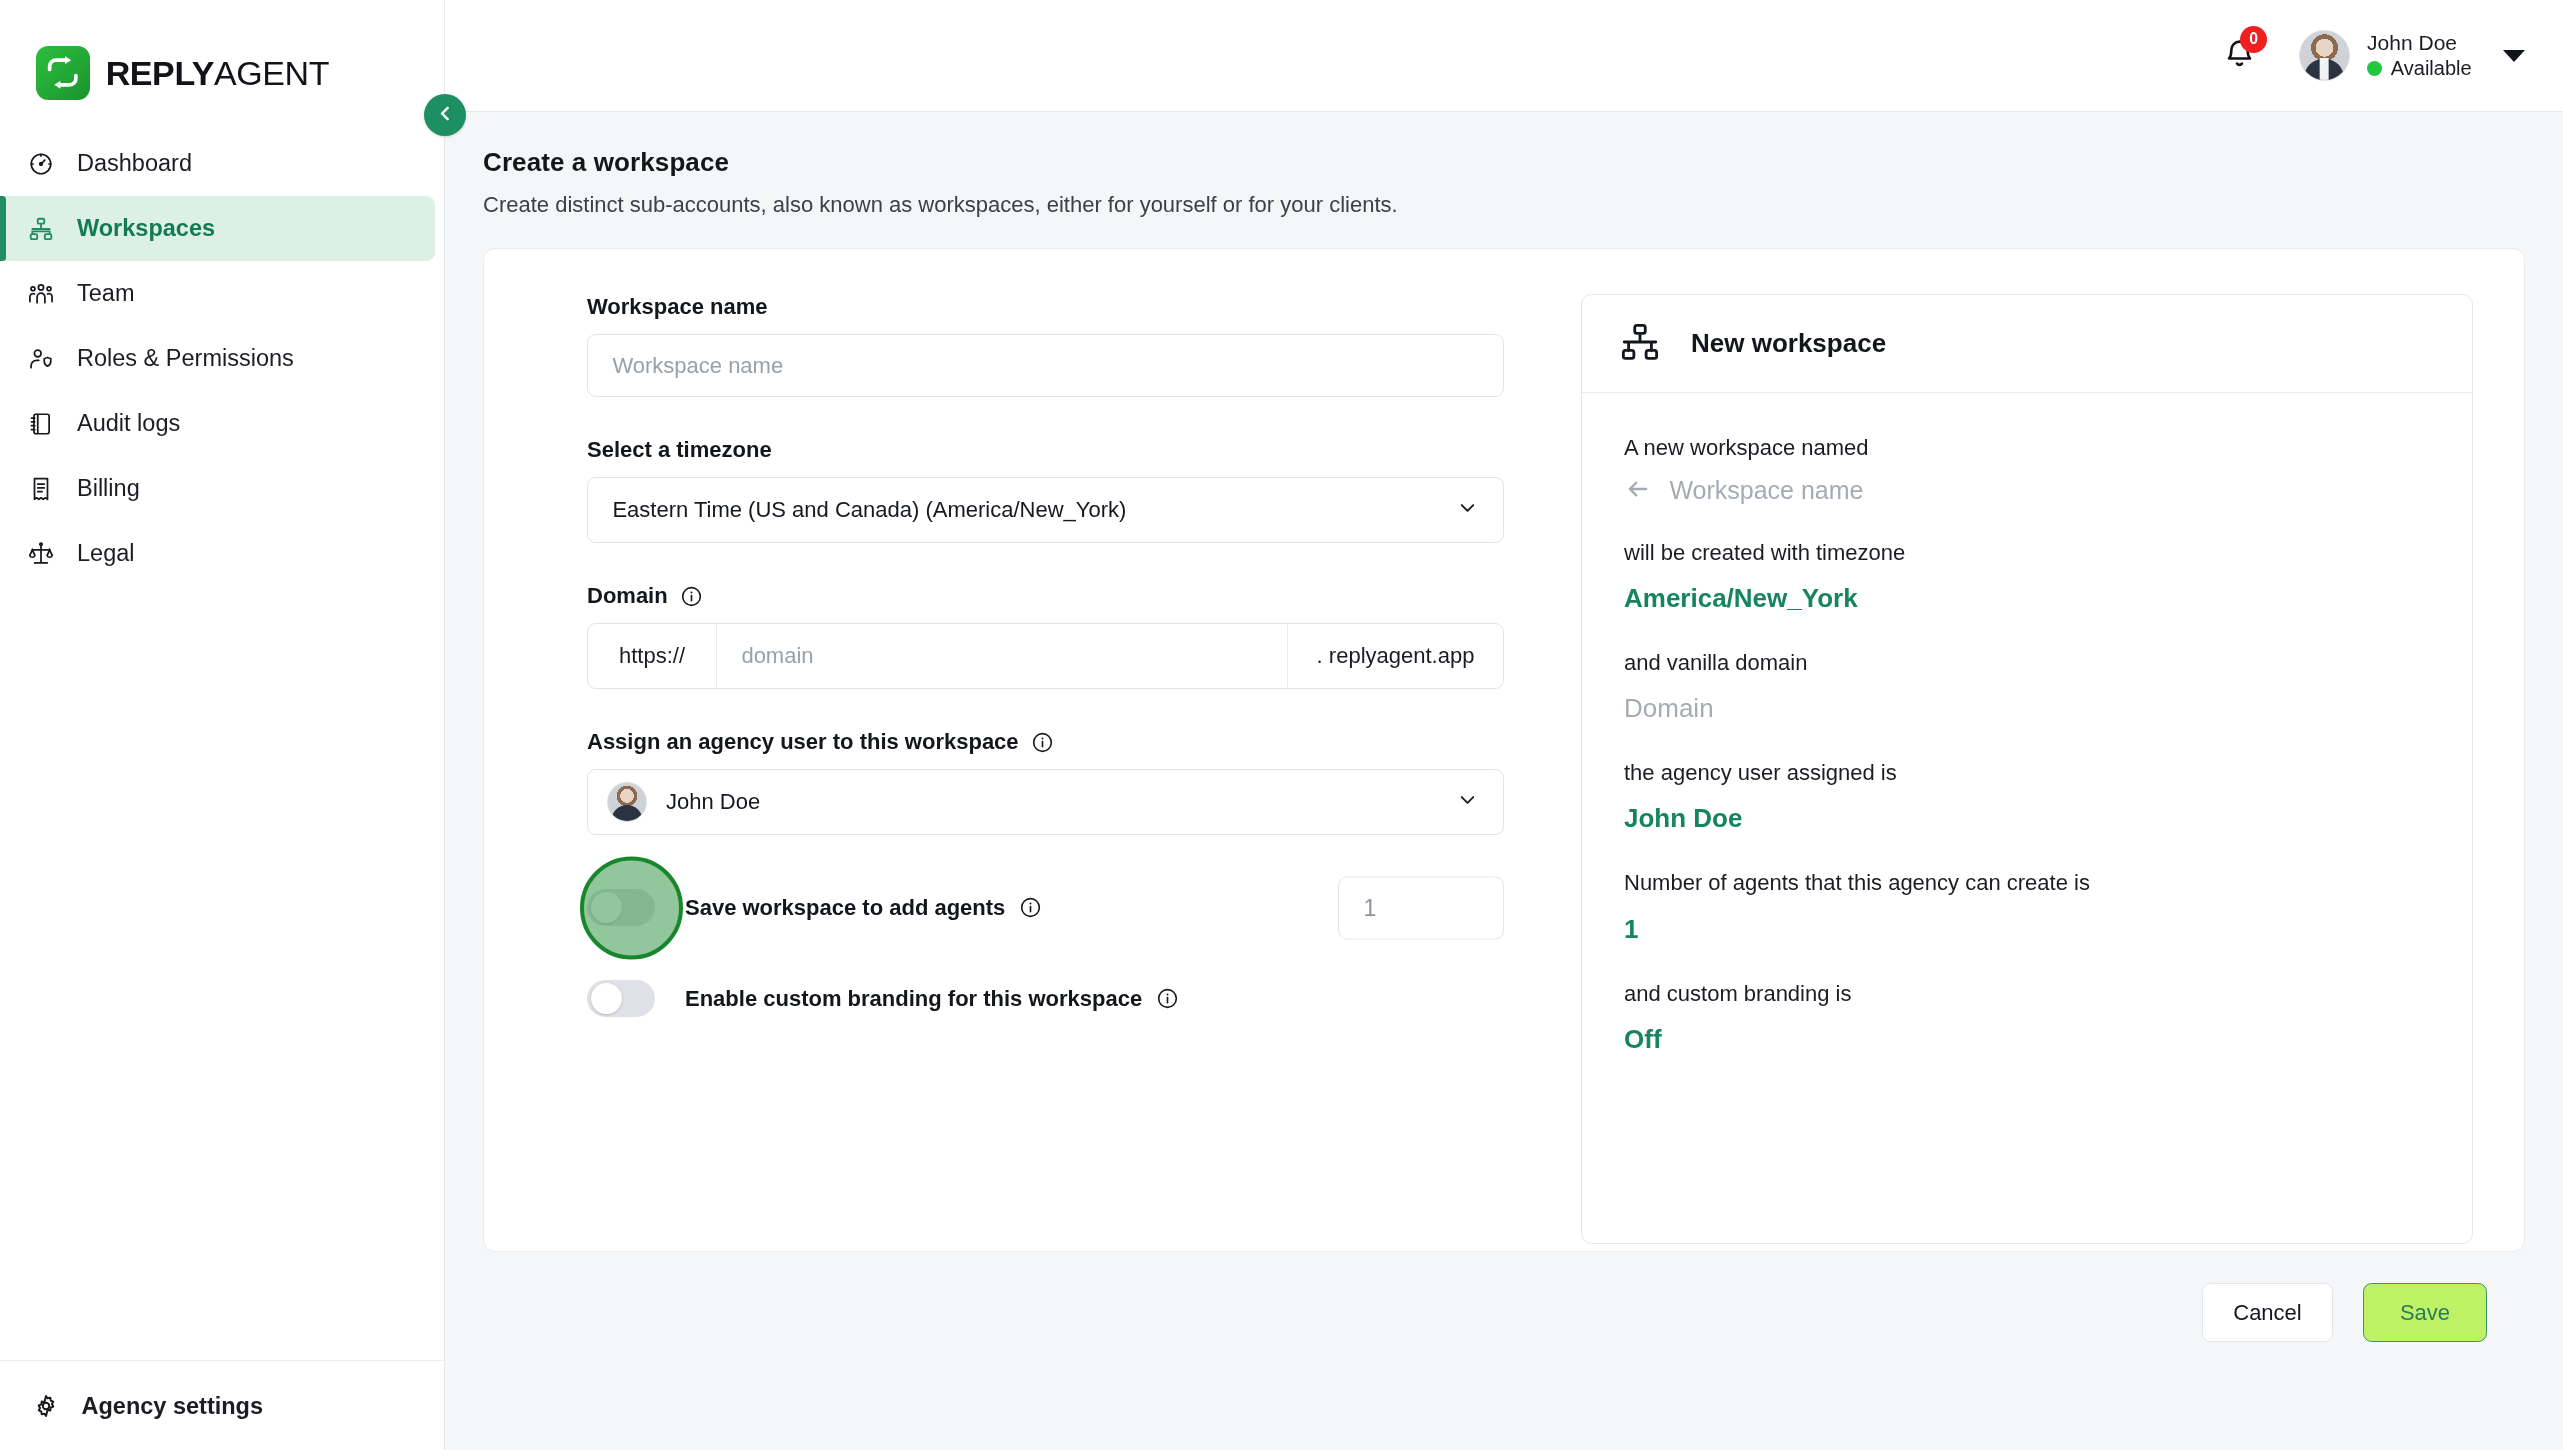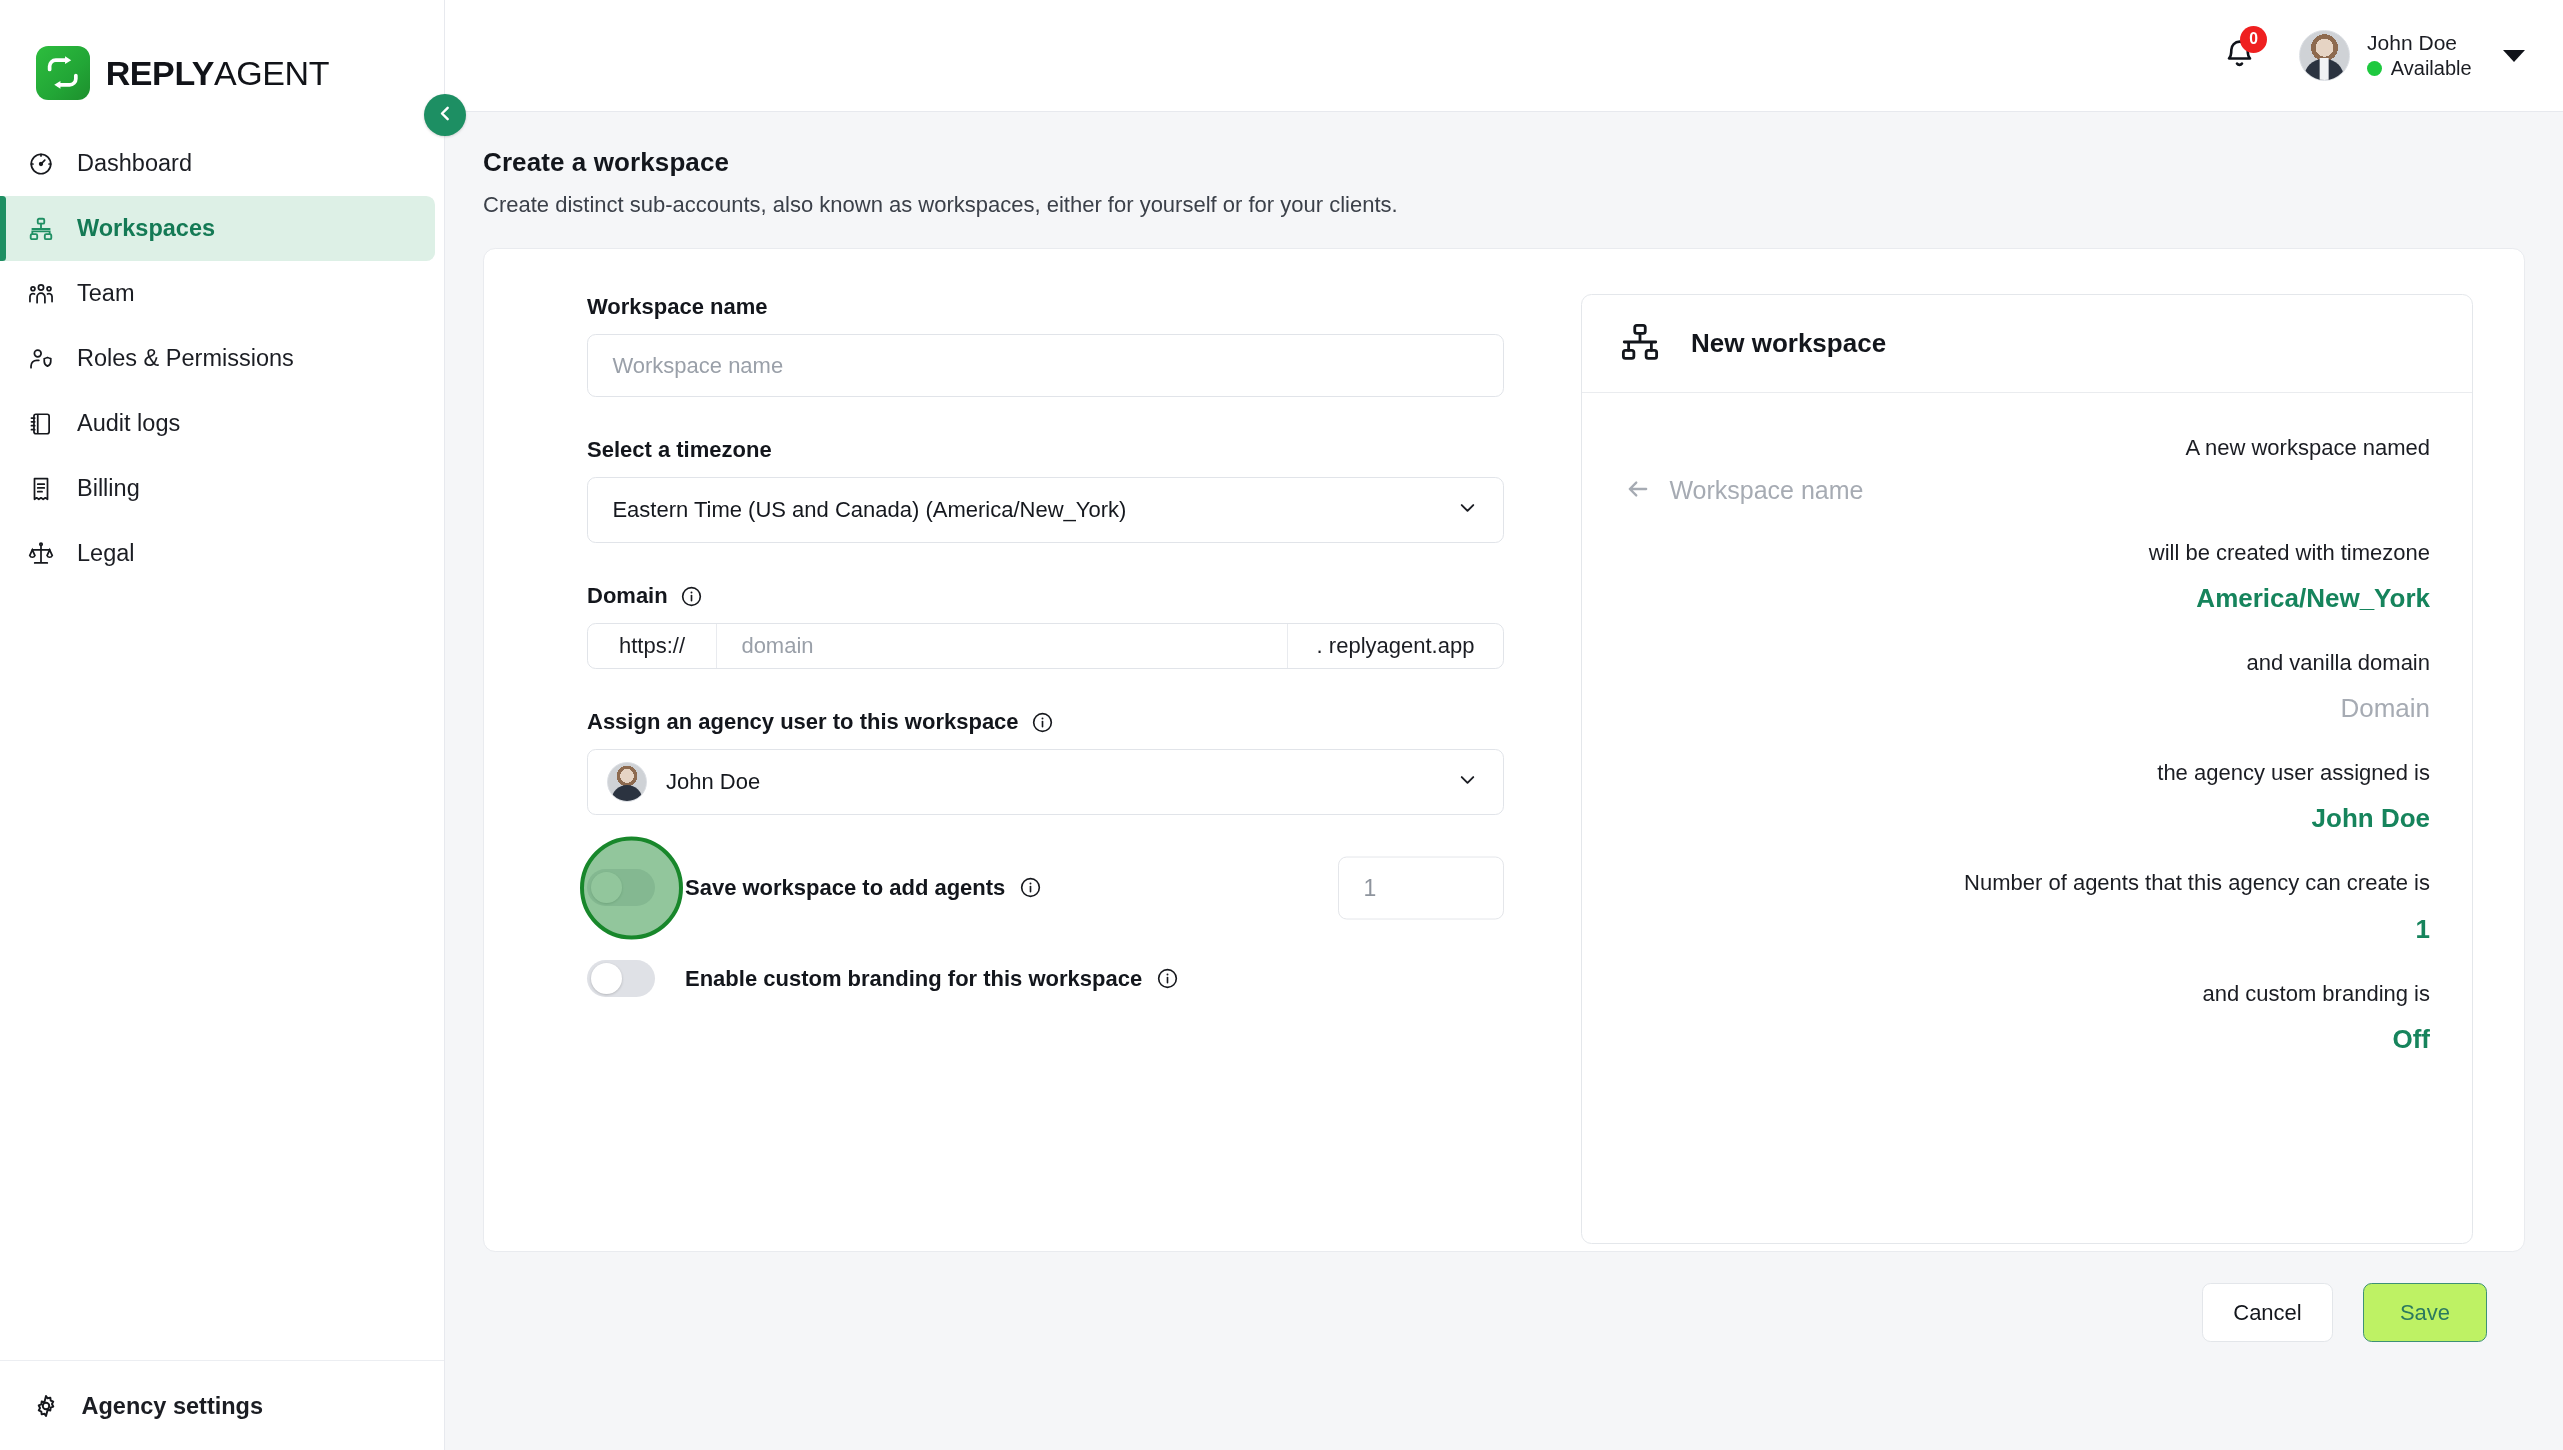--- a/index.html
+++ b/index.html
@@ -135,21 +135,21 @@
   }
   .select.with-avatar { padding-left: 19px; }
   .select .left { display: flex; align-items: center; gap: 19px; }
   .sel-avatar { width: 40px; height: 40px; border-radius: 50%;
     background: radial-gradient(circle at 50% 34%, #e6d4c4 0 22%, #8d6a4f 22% 33%, #cfd2d6 33% 100%);
     position: relative; overflow: hidden; flex: 0 0 40px; border: 0.9px solid #dcdfe4; }
   .sel-avatar::after { content:""; position:absolute; left:50%; top:57%; transform:translateX(-50%);
     width: 31px; height: 26px; border-radius: 15.7px 15.7px 0 0; background:#2b3340; }
 
   .domain-row {
-    width: 917px; height: 46px; border: 1.7px solid #e1e4e9; border-radius: 8.7px;
+    width: 917px; height: 66px; border: 1.7px solid #e1e4e9; border-radius: 8.7px;
     display: flex; align-items: stretch; overflow: hidden; background: #fff;
   }
   .domain-prefix { display:flex; align-items:center; justify-content:center; width: 129px; flex:0 0 129px;
     font-size: 22px; color: #1b1d23; border-right: 1.7px solid #e9ebef; }
   .domain-input { flex: 1; display:flex; align-items:center; padding-left: 24.4px; font-size: 22px; color: #9aa0a9; cursor: text; }
   .domain-suffix { display:flex; align-items:center; justify-content:center; width: 216px; flex:0 0 216px;
     font-size: 22px; color: #1b1d23; border-left: 1.7px solid #e9ebef; }
 
   .toggle-row { display: flex; align-items: center; margin-top: 54px; position: relative; width: 917px; }
   .switch { width: 68px; height: 37px; border-radius: 19px; background: #dfe1e6; position: relative; flex: 0 0 68px; cursor: pointer; }
@@ -163,21 +163,21 @@
     position: absolute; left: -7px; top: 50%; transform: translateY(-50%);
     width: 103px; height: 103px; border-radius: 50%;
     background: rgba(56,151,74,0.55); border: 4.4px solid #18872b;
     pointer-events: none; z-index: 20;
   }
 
   
   .preview {
     flex: 1; border: 1.7px solid #e4e7eb; border-radius: 10.5px; background: #fff;
     display: flex; flex-direction: column; align-self: flex-start;
-    height: 950px; min-width: 0; text-align: right;
+    height: 950px; min-width: 0;
   }
   .preview-head { height: 98px; display: flex; align-items: center; gap: 30px; padding: 0 37px;
     border-bottom: 1.7px solid #eaecef; flex: 0 0 98px; }
   .preview-title { font-size: 26px; font-weight: 700; color: #13161c; }
   .preview-body { padding: 38px 42px; display: flex; flex-direction: column; }
   .pv-group { margin-bottom: 30px; }
   .pv-lead { font-size: 22px; color: #1b1d23; line-height: 1.5; }
   .pv-val { font-size: 26px; font-weight: 700; color: #16845c; margin-top: 12.2px; line-height: 1.35; }
   .pv-val.muted { color: #a6abb3; font-weight: 400; }
   .pv-placeholder-row { display: flex; align-items: center; gap: 17.4px; margin-top: 10.5px; }

